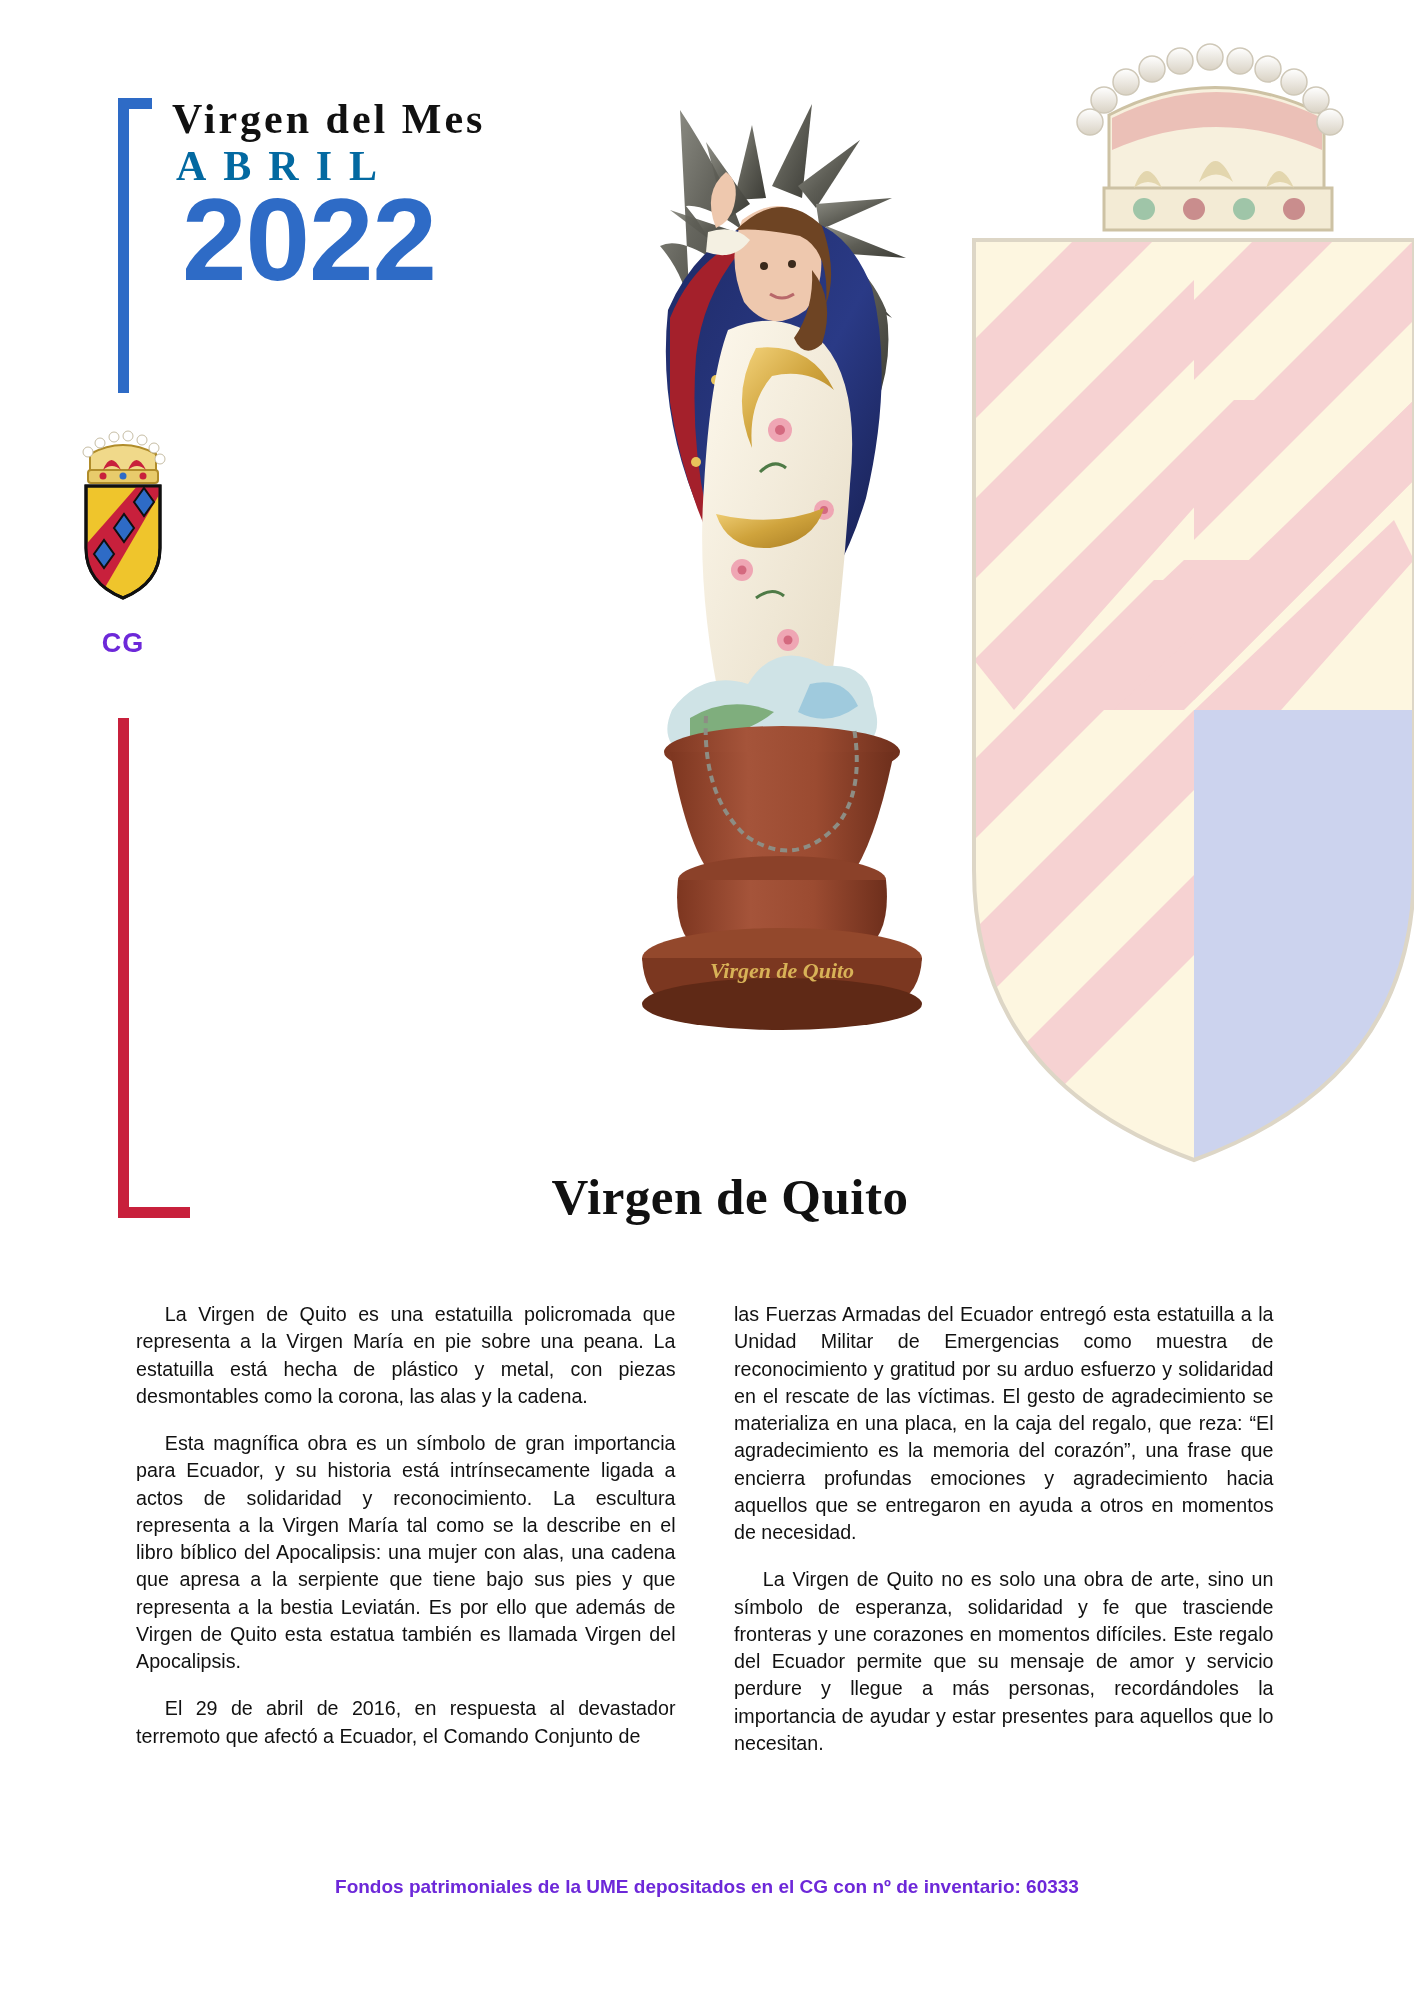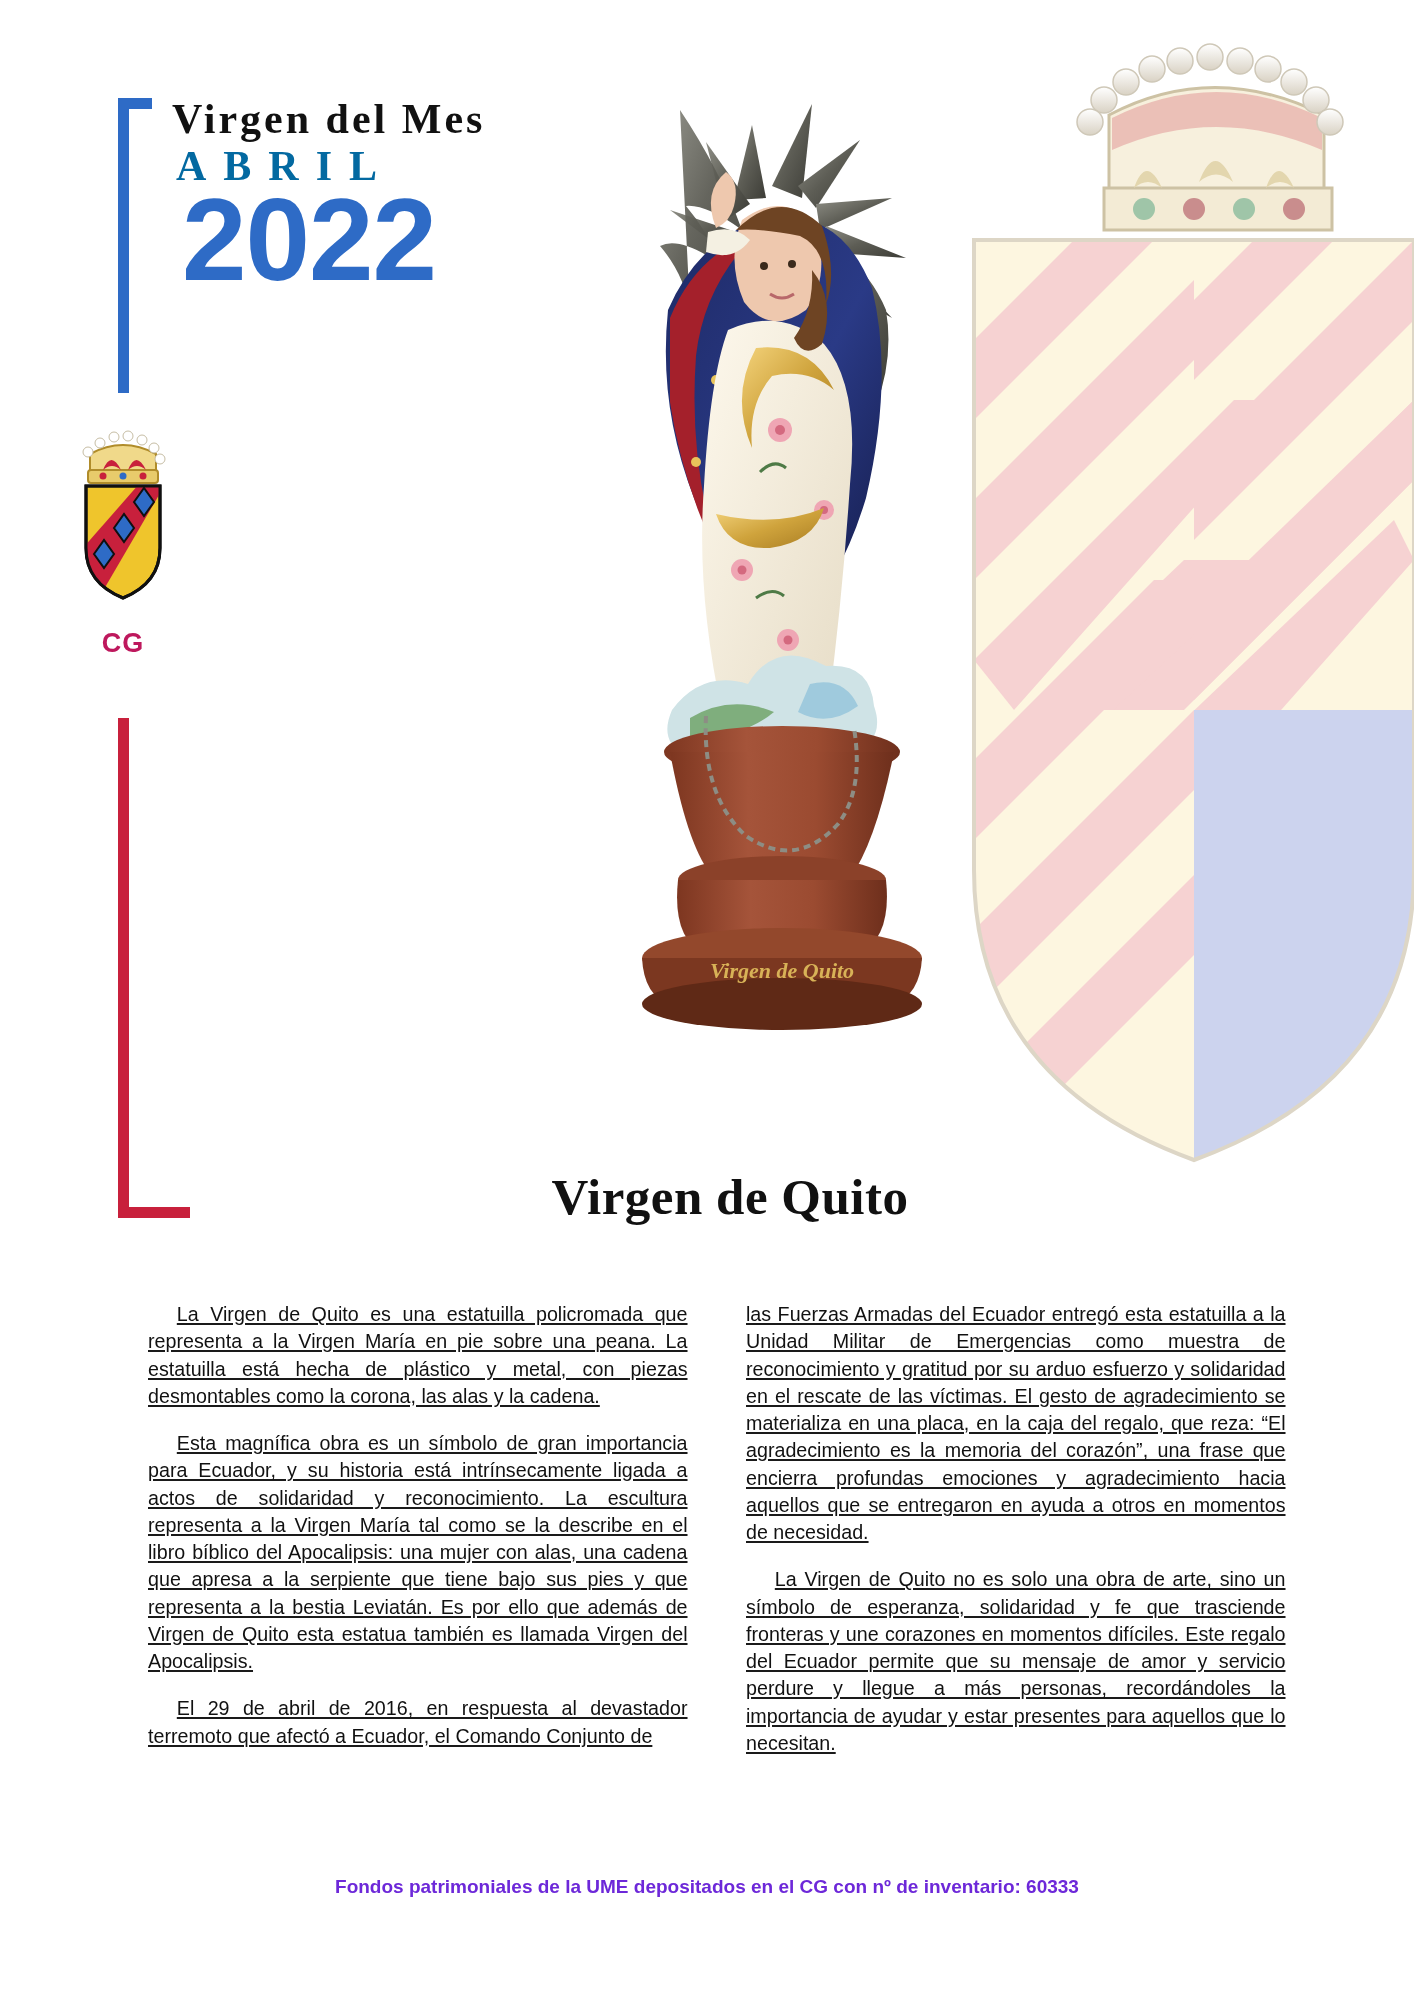--- a/index.html
+++ b/index.html
@@ -90,21 +90,21 @@
     left: 48px;
     top: 428px;
     width: 150px;
     text-align: center;
   }
   #crest-label {
     margin-top: 6px;
     font-family: "Liberation Sans", sans-serif;
     font-weight: bold;
     font-size: 27px;
-    color: #be185d;
+    color: #6d28d9;
     letter-spacing: 1px;
   }
 
   
   #photo {
     position: absolute;
     left: 520px;
     top: 80px;
     width: 420px;
     height: 1090px;
@@ -120,26 +120,25 @@
     font-family: "Liberation Serif", serif;
     font-weight: bold;
     font-size: 51px;
     color: #111111;
     letter-spacing: 0.5px;
   }
 
   
   #columns {
     position: absolute;
-    left: 148px;
+    left: 136px;
     top: 1300px;
     width: 1160px;
     display: flex;
     gap: 36px;
-    text-decoration: underline;
   }
   .col { width: 562px; }
   .col p {
     margin: 0 0 20px 0;
     text-indent: 30px;
     font-family: "Liberation Sans", sans-serif;
     font-size: 20.5px;
     line-height: 1.33;
     text-align: justify;
     color: #111111;

